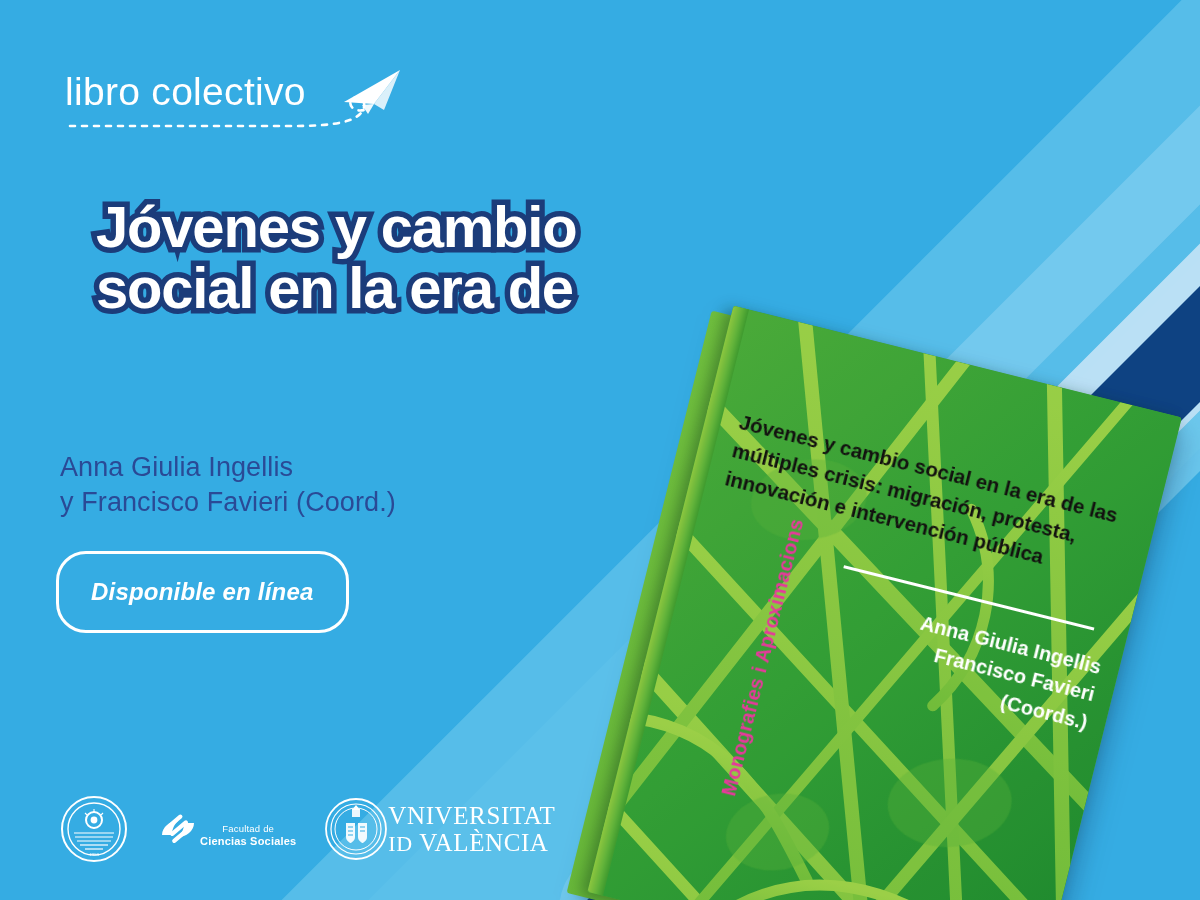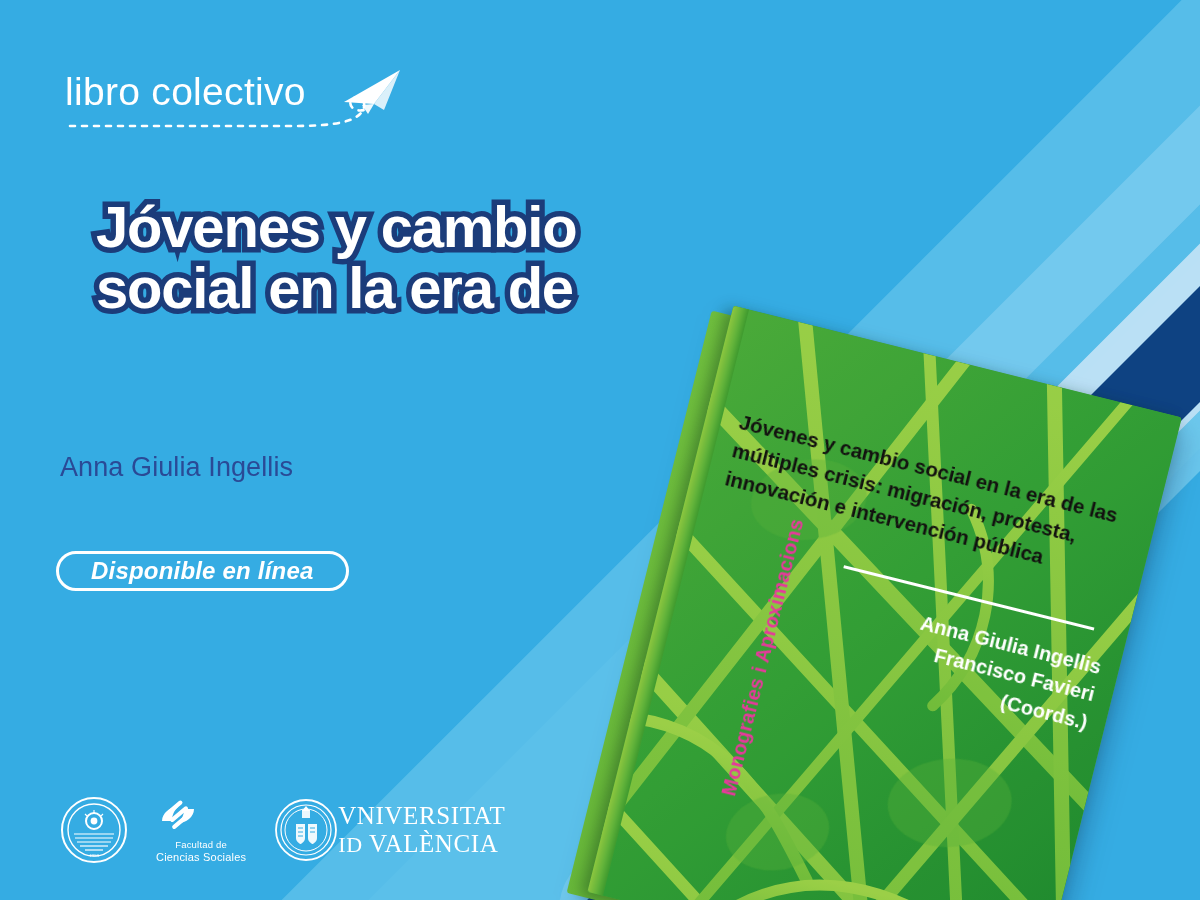--- a/index.html
+++ b/index.html
@@ -173,21 +173,21 @@
   }
 
   
   .cta {
     position:absolute;
     left:56px; top:551px;
     z-index:25;
     display:inline-flex;
     align-items:center;
     justify-content:center;
-    padding:3px 32px;
+    padding:24px 32px;
     border:3px solid #ffffff;
     border-radius:30px;
     color:#ffffff;
     font-size:24px;
     font-style:italic;
     font-weight:bold;
     letter-spacing:.2px;
     background:transparent;
     cursor:pointer;
   }
@@ -284,31 +284,31 @@
     z-index:30;
   }
   .logo-block { display:flex; align-items:center; }
   .fac-text {
     color:#ffffff;
     text-align:center;
     line-height:1.25;
     margin-top:4px;
   }
   .fac-l1 { font-size:9.5px; letter-spacing:.2px; }
-  .fac-l2 { font-size:11px; font-weight:normal; letter-spacing:.2px; }
+  .fac-l2 { font-size:11px; font-weight:bold; letter-spacing:.2px; }
   .uv-text {
     color:#ffffff;
     font-family:"Liberation Serif", serif;
     line-height:1.1;
     letter-spacing:.6px;
   }
   .uv-l1 { font-size:25px; }
   .uv-l2 { font-size:25px; }
   .sml { font-size:22px; }
-  .fac-stack { display:flex; flex-direction:column; align-items:flex-start; }
+  .fac-stack { display:flex; flex-direction:row; align-items:flex-end; }
 </style>
 </head>
 <body>
 
 <div id="stage">
 
   <div class="bg-layer">
     <div class="stripe band-light"></div>
     <div class="stripe band-light2"></div>
     <div class="stripe pill-mid"></div>
@@ -339,20 +339,21 @@
     </svg>
   </div>
 
   <div class="headline">
     <div class="line">Jóvenes y cambio</div>
     <div class="line">social en la era de</div>
   </div>
 
   <div class="authors">
     <div>Anna Giulia Ingellis</div>
+    <div>y Francisco Favieri (Coord.)</div>
   </div>
 
   <div class="cta">Disponible en línea</div>
 
   <div class="book-wrap">
     <div class="book-shadow"></div>
     <div class="book-back"></div>
     <div class="book">
 
       <svg class="book-art" viewBox="0 0 462 604" preserveAspectRatio="none">

